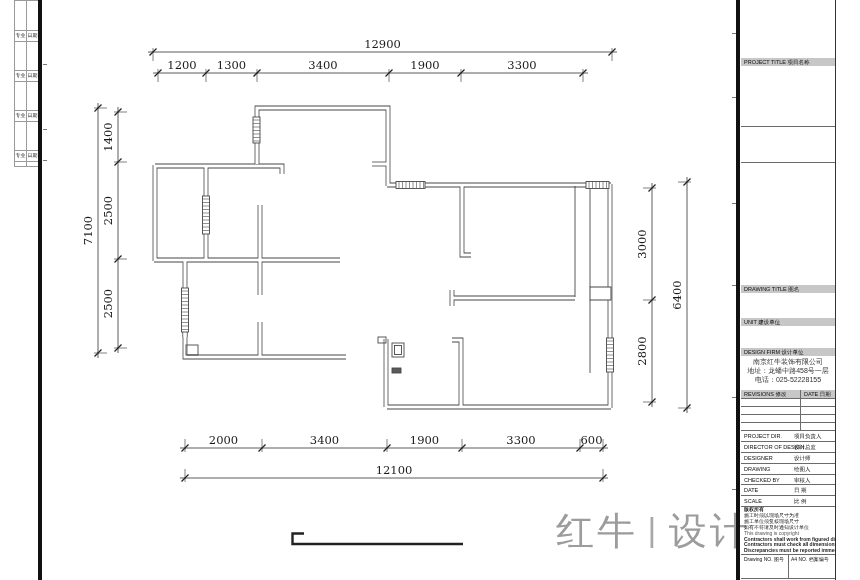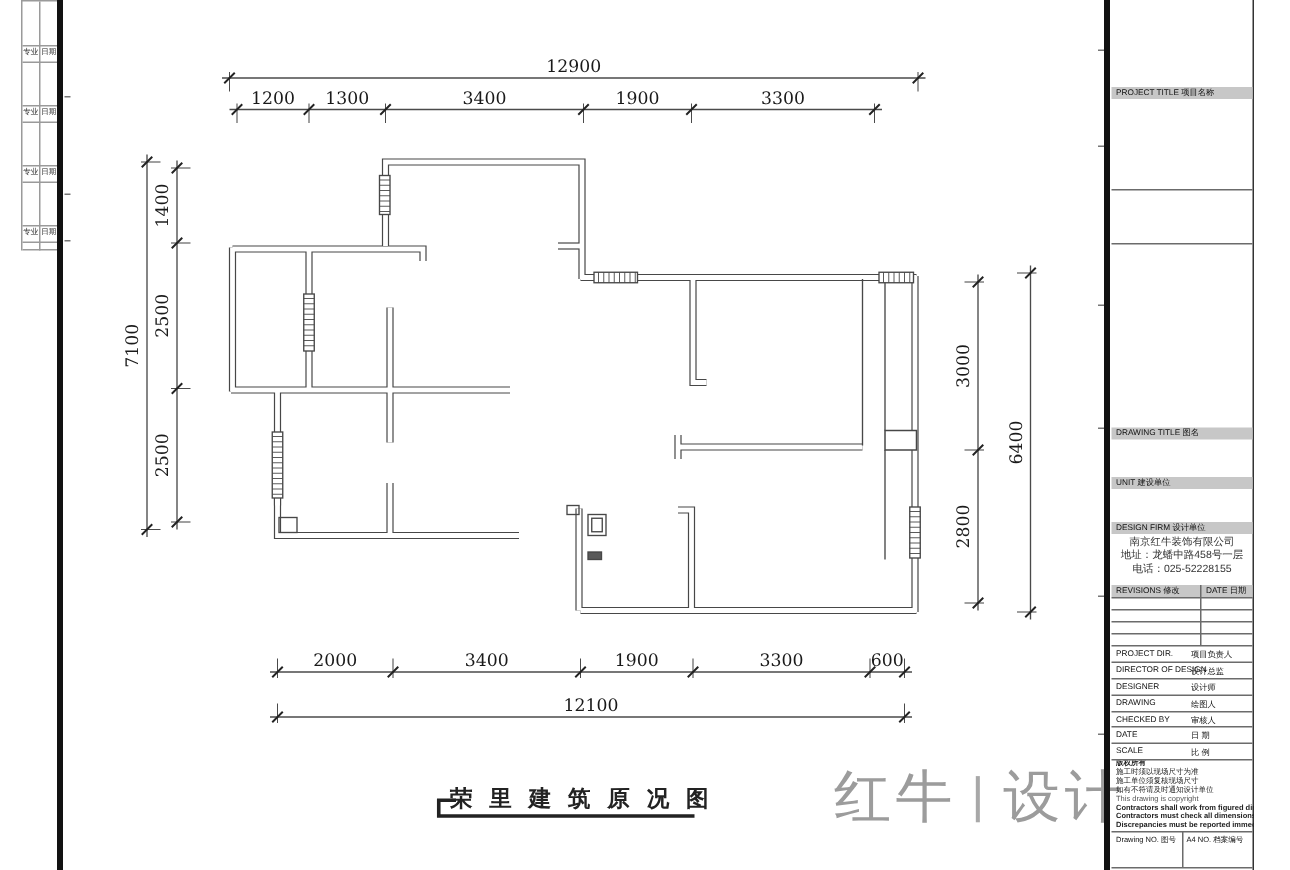--- a/index.html
+++ b/index.html
@@ -273,21 +273,20 @@
         <line x1="687" y1="177" x2="687" y2="413" stroke="#4a4a4a" stroke-width="0.9"></line>
         <line x1="678" y1="182" x2="691" y2="182" stroke="#4a4a4a" stroke-width="0.7"></line>
         <line x1="683.5" y1="185.5" x2="690.5" y2="178.5" stroke="#222" stroke-width="1.3"></line>
         <line x1="678" y1="408" x2="691" y2="408" stroke="#4a4a4a" stroke-width="0.7"></line>
         <line x1="683.5" y1="411.5" x2="690.5" y2="404.5" stroke="#222" stroke-width="1.3"></line>
         <text x="681" y="295" text-anchor="middle" font-size="11.5" fill="#1a1a1a" font-family="&quot;DejaVu Serif&quot;,serif" transform="rotate(-90 681 295)">6400</text>
       </g>
       <path d="M304,533.5 L292.5,533.5 L292.5,544 L463,544" stroke="#222" stroke-width="2.4" fill="none"></path>
     </svg>
 
-  <div id="drawing-title" class="abs">荣 里 建 筑 原 况 图</div>
 
   <div id="logo" class="abs">
     <span>红牛</span><span class="bar">|</span><span>设计</span>
   </div>
 
   <div id="titleblock" class="abs">
     <div class="abs blackbar" style="left:0"></div>
     <div class="rightline"></div>
 
     <div class="abs tick-dash" style="left:-4px;top:33px"></div>

